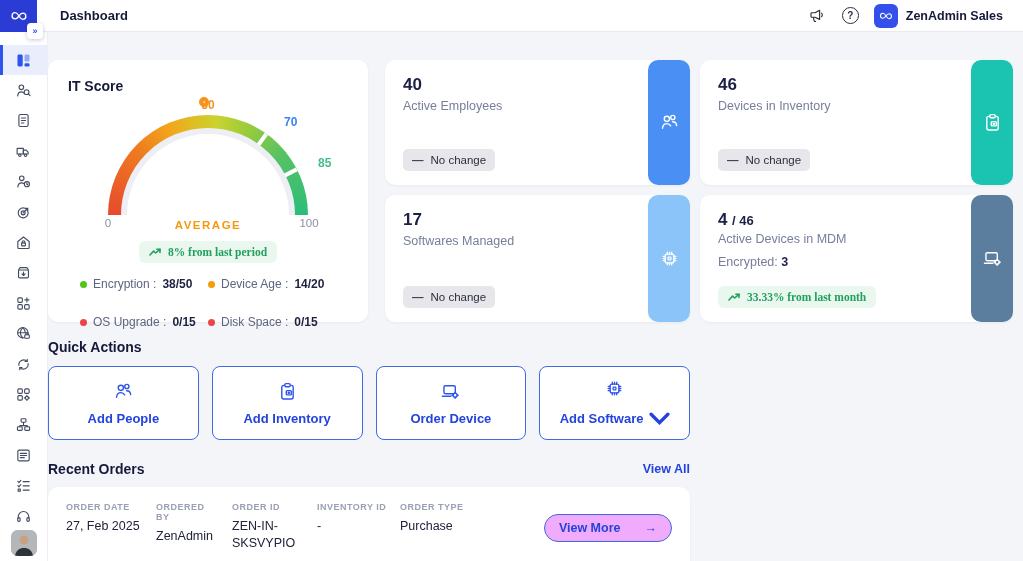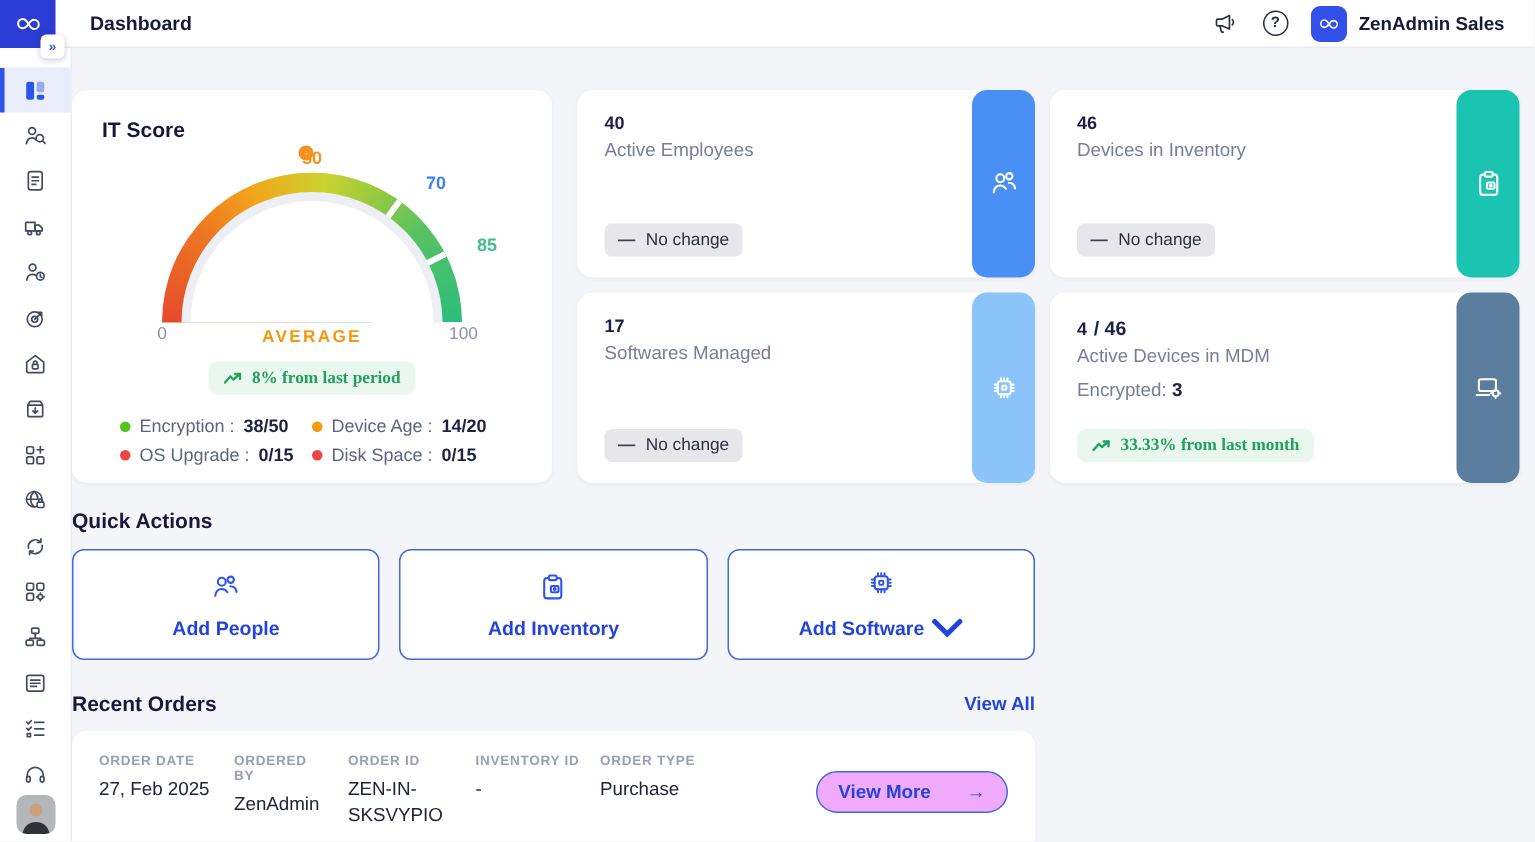--- a/index.html
+++ b/index.html
@@ -49,30 +49,30 @@
   .gl { position:absolute; font-weight:bold; }
   .gl-50 { left:130px; top:-2px; width:20px; text-align:center; color:#f6921e; font-size:12px; }
   .gl-70 { left:216px; top:15px; color:#3b82f6; font-size:12px; }
   .gl-85 { left:250px; top:56px; color:#43bd8b; font-size:12px; }
   .gl-0  { left:30px; top:117px; width:20px; text-align:center; color:#8b91a7; font-size:11.5px; font-weight:normal; }
   .gl-100 { left:228px; top:117px; width:26px; text-align:center; color:#8b91a7; font-size:11.5px; font-weight:normal; }
   .gl-score { left:0; right:0; top:58px; text-align:center; font-size:43px; color:#171c45; letter-spacing:-1px; }
   .gl-status { left:0; right:0; top:119px; text-align:center; font-size:11.5px; color:#f6980f; letter-spacing:1.5px; }
   .badge-green { display:inline-flex; align-items:center; gap:6px; background:#e9f7ef; color:#22a05f; font-size:11.5px; font-weight:bold; padding:5px 10px; border-radius:6px;font-family:Liberation Serif, serif; }
   .badge-center { text-align:center; margin-top:7px; }
-  .legend { display:grid; grid-template-columns:1fr 1fr; row-gap:5px; margin-top:14px; padding:0 12px; }
+  .legend { display:grid; grid-template-columns:1fr 1fr; row-gap:24px; margin-top:14px; padding:0 12px; }
   .leg-item { display:flex; align-items:center; gap:6px; font-size:12px; color:#5d657f; white-space:nowrap; }
   .leg-dot { width:7px; height:7px; border-radius:50%; flex:0 0 7px; }
   .leg-val { font-weight:bold; color:#1d2240; }
   .dot-green{background:#52c41a;} .dot-orange{background:#f59e0b;} .dot-red{background:#ef4444;}
 
   
   .stat-card { position:relative; padding:15px 60px 14px 18px; display:flex; flex-direction:column; align-items:flex-start; }
   .stat-1 { height:125px; } .stat-3 { height:127px;justify-content:space-between; }
-  .stat-val { font-size:12px; font-weight:bold; color:#1c2047; }
+  .stat-val { font-size:17px; font-weight:bold; color:#1c2047; }
   .stat-total { font-size:13px; }
   .stat-label { font-size:12.5px; color:#767e9a; margin-top:4px; }
   .stat-extra { font-size:12.5px; color:#767e9a; margin-top:9px; }
   .stat-extra b { color:#1c2047; }
   .badge-gray { display:inline-flex; align-items:center; gap:7px; background:#e7e7eb; color:#2b2f3e; font-size:11.5px; padding:5px 9px; border-radius:5px; margin-top:auto; }
   .badge-gray .dash { font-weight:bold; color:#3a3f52; }
   .stat-card .badge-green { margin-top:auto; }
   .side-panel { position:absolute; right:0; top:0; bottom:0; width:42px; border-radius:10px; display:flex; align-items:center; justify-content:center; color:#fff; }
   .sp-blue { background:#4a90f4; } .sp-teal { background:#1ac4b0; } .sp-lblue { background:#8ac4f8; } .sp-slate { background:#5b7e9e; }
   .side-panel svg { width:21px; height:21px; }
@@ -364,20 +364,29 @@
         <div class="qa-btn">
           <svg viewBox="0 0 24 24" fill="none" stroke="#2f54eb" stroke-width="1.6" stroke-linecap="round" stroke-linejoin="round">
               <rect x="5.5" y="5" width="13" height="15.5" rx="2.2"></rect>
               <rect x="9" y="3" width="6" height="3.6" rx="1.2" fill="#fff"></rect>
               <rect x="10.6" y="11" width="5.8" height="4.8" rx="1"></rect>
               <circle cx="13.5" cy="13.4" r="0.7" fill="#2f54eb"></circle>
             </svg>
           <span class="qa-label">Add Inventory</span>
         </div>
         <div class="qa-btn">
+          <svg viewBox="0 0 24 24" fill="none" stroke="#2f54eb" stroke-width="1.6" stroke-linecap="round" stroke-linejoin="round">
+              <rect x="4.5" y="5.5" width="13" height="9" rx="1.6"></rect>
+              <path d="M2.8 17.5h9.7"></path>
+              <circle cx="17.3" cy="16.2" r="2.3"></circle>
+              <path d="M17.3 12.7v1.2M17.3 18.5v1.2M13.8 16.2H15M19.6 16.2h1.2"></path>
+            </svg>
+          <span class="qa-label">Order Device</span>
+        </div>
+        <div class="qa-btn">
           <svg viewBox="0 0 24 24" fill="none" stroke="#2f54eb" stroke-width="1.5" stroke-linecap="round">
               <rect x="7" y="7" width="10" height="10" rx="2.2"></rect>
               <rect x="10.4" y="10.4" width="3.2" height="3.2" rx="0.8"></rect>
               <path d="M9.5 7V4.8M12 7V4.8M14.5 7V4.8M9.5 19.2V17M12 19.2V17M14.5 19.2V17M7 9.5H4.8M7 12H4.8M7 14.5H4.8M19.2 9.5H17M19.2 12H17M19.2 14.5H17"></path>
             </svg>
           <span class="qa-label">
               <span>Add Software</span>
             <svg width="9" height="6" viewBox="0 0 10 6" fill="none" stroke="#2443dd" stroke-width="1.6" stroke-linecap="round">
                 <path d="M1 1l4 4 4-4"></path>
               </svg>

